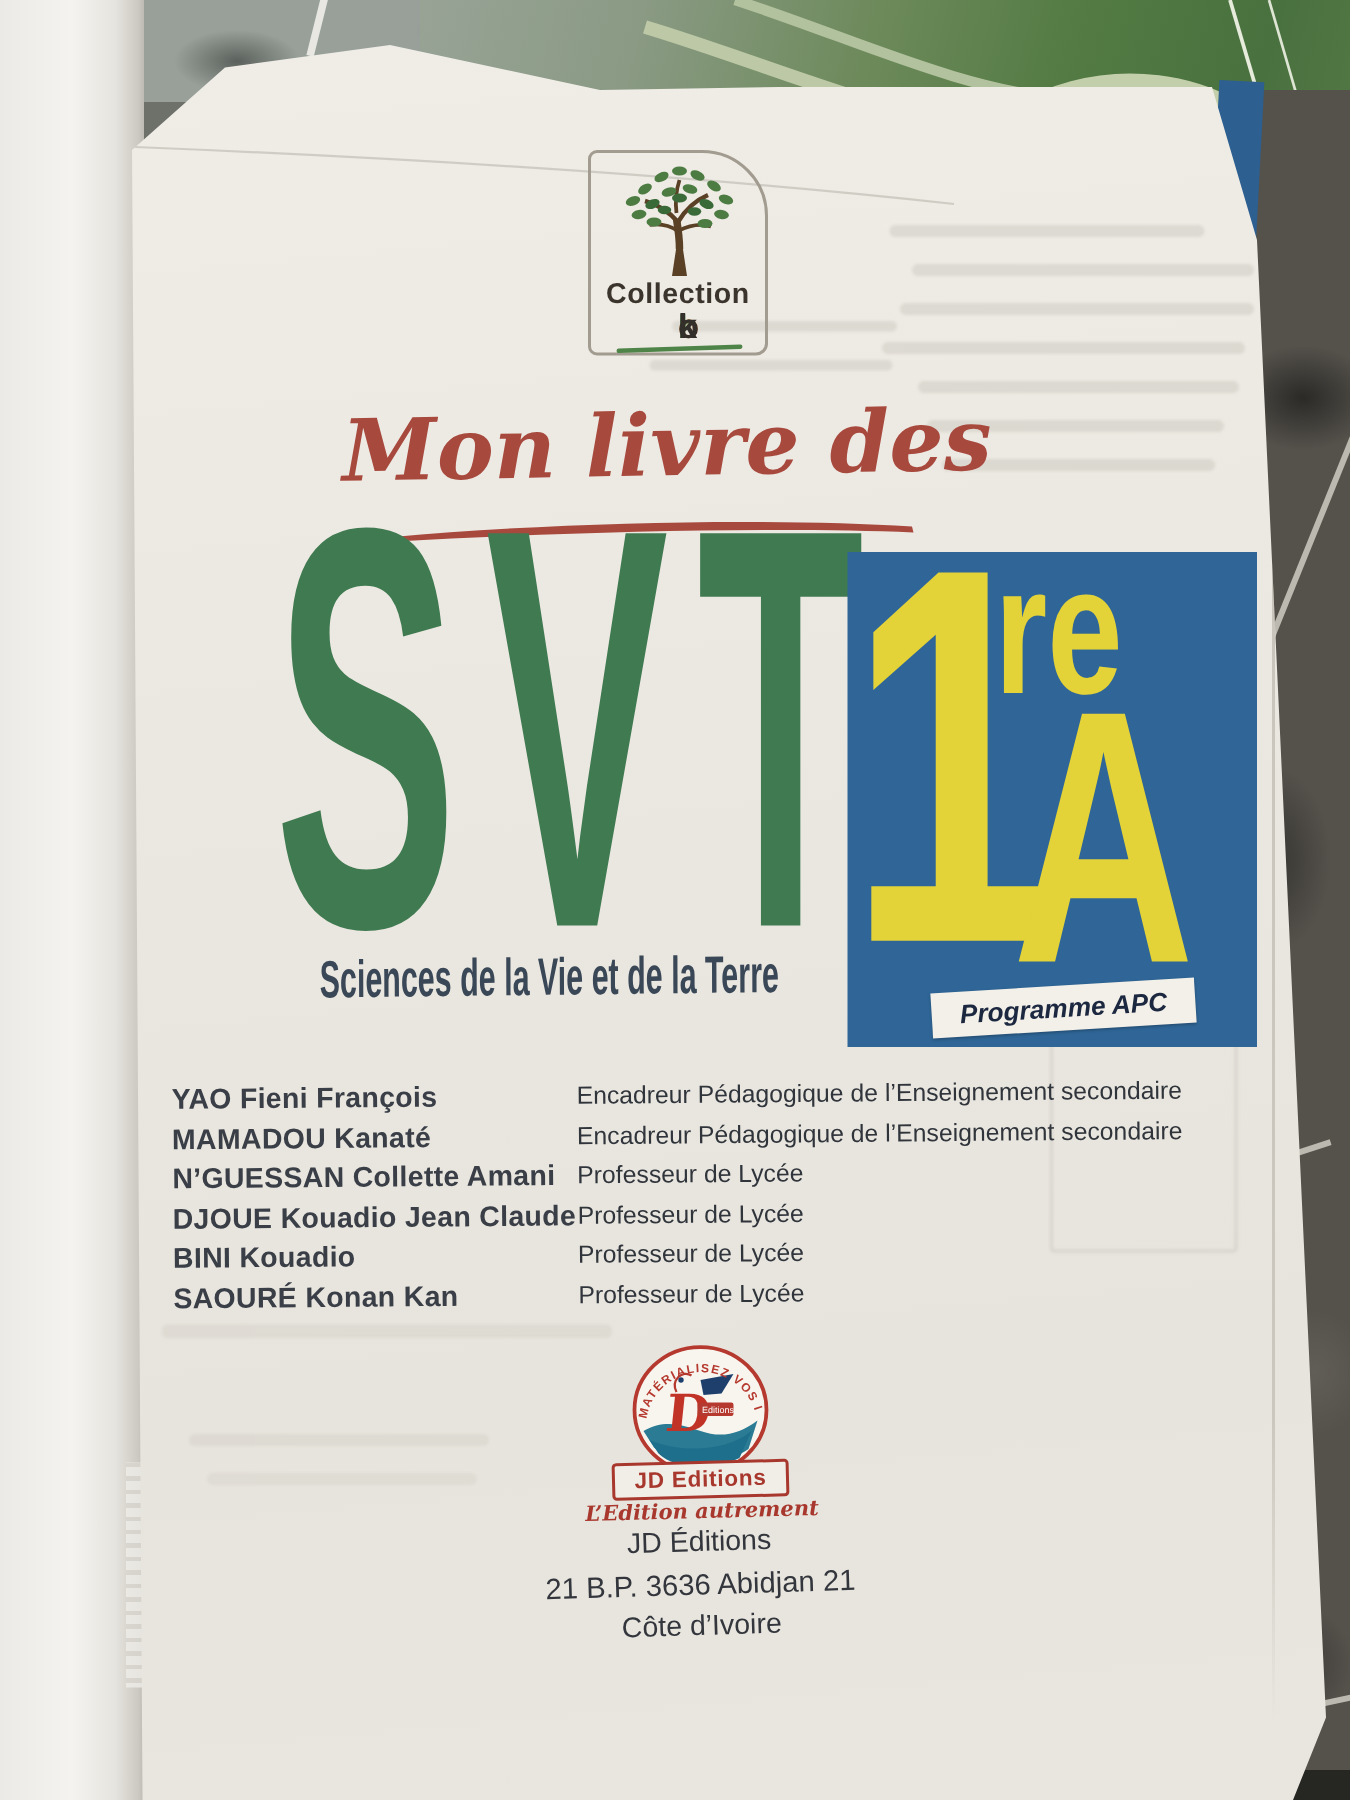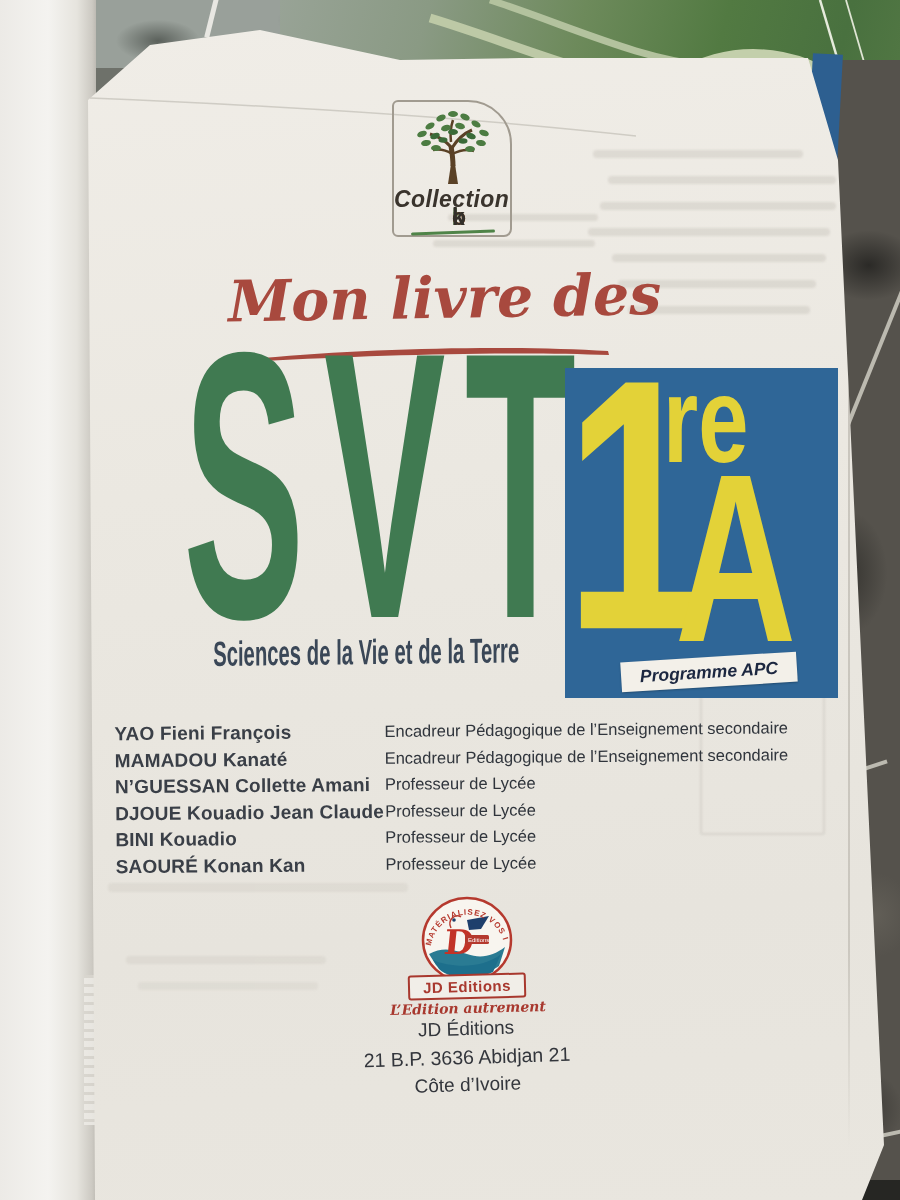--- a/index.html
+++ b/index.html
@@ -48,22 +48,22 @@
   .crease{left:760px;top:120px;width:2px;height:1000px;
     background:linear-gradient(180deg,transparent,rgba(150,145,135,.4) 20%,rgba(150,145,135,.35) 80%,transparent);}
 
   .ghost{background:rgba(125,118,108,.15);border-radius:4px;filter:blur(1.2px);}
   .ghost-frame{left:612px;top:662px;width:125px;height:145px;border:2px solid rgba(120,115,105,.14);
     border-radius:3px;filter:blur(1px);}
 
   
   .iroko{left:304px;top:72px;width:120px;height:137px;
     border:2px solid #a19b90;border-radius:6px 44px 8px 6px;}
-  .iroko-label{left:0;top:84px;width:100%;font-weight:bold;
-    font-size:23px;color:#3a342d;letter-spacing:.4px;font-style:italic;}
+  .iroko-label{left:0;top:84px;width:100%;text-align:center;font-weight:bold;
+    font-size:19px;color:#3a342d;letter-spacing:.4px;}
   .iroko-word{left:0;top:102px;width:100%;text-align:center;font-weight:bold;
     font-size:23px;letter-spacing:5px;}
   .iroko-word .lg{color:#59894d;} .iroko-word .lo{color:#c06b2c;} .iroko-word .lk{color:#332f2a;}
   .iroko-line{left:17px;top:129px;width:84px;height:3px;background:#4f8448;
     border-radius:2px;transform:rotate(-2deg);}
 
   
   .script-title{left:140px;top:236px;width:410px;text-align:center;
     font-family:"DejaVu Serif",serif;font-style:italic;font-weight:bold;
     font-size:57px;color:#a8493e;transform:rotate(-1deg);white-space:nowrap;}

